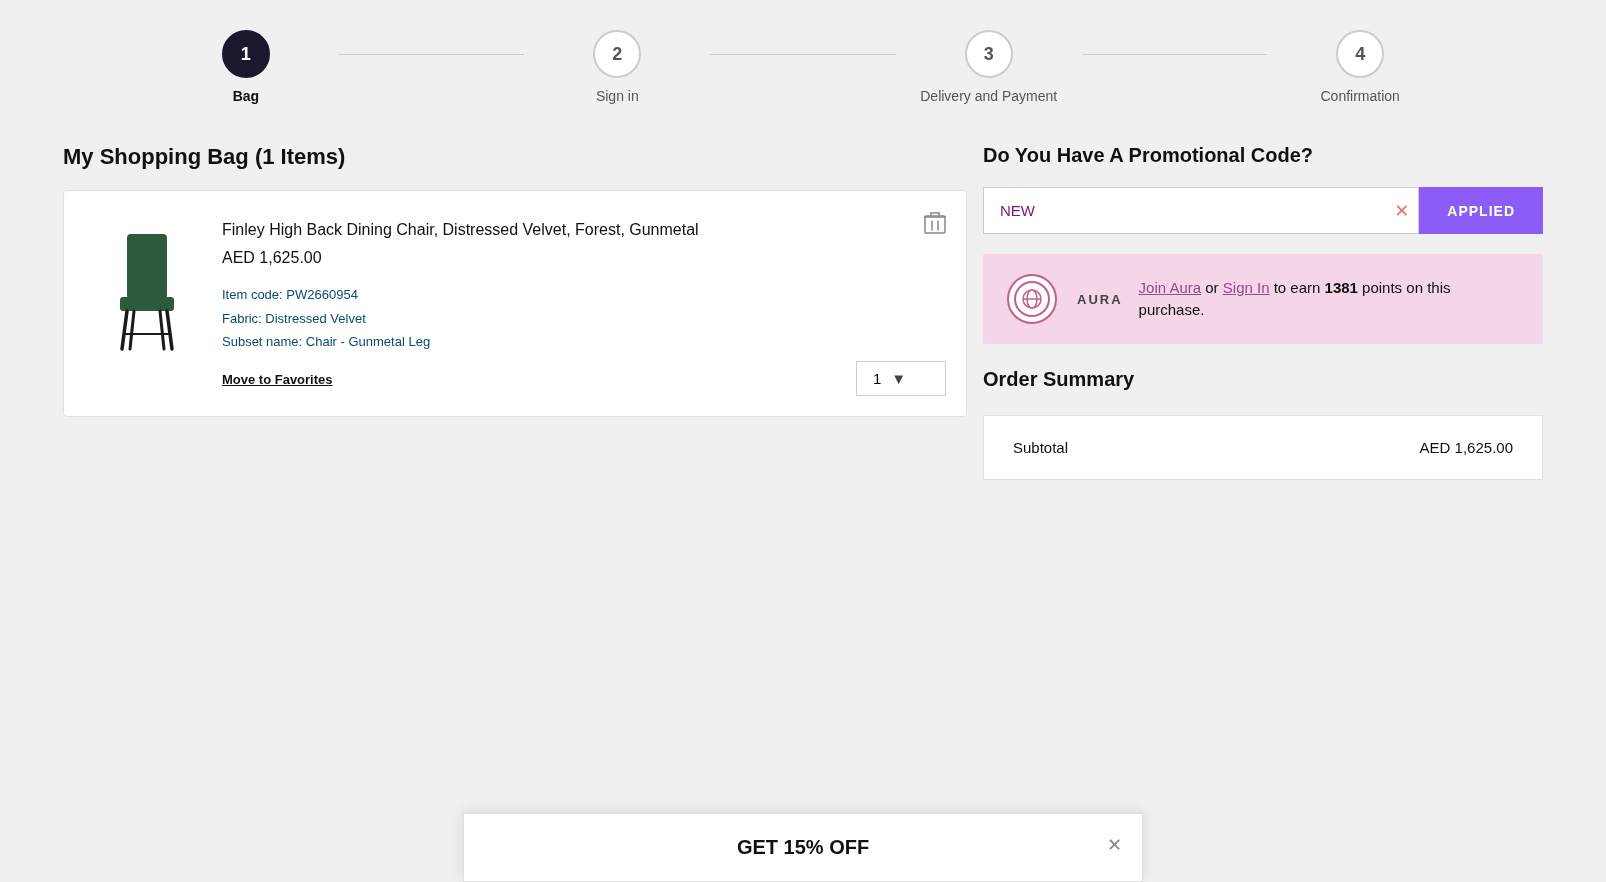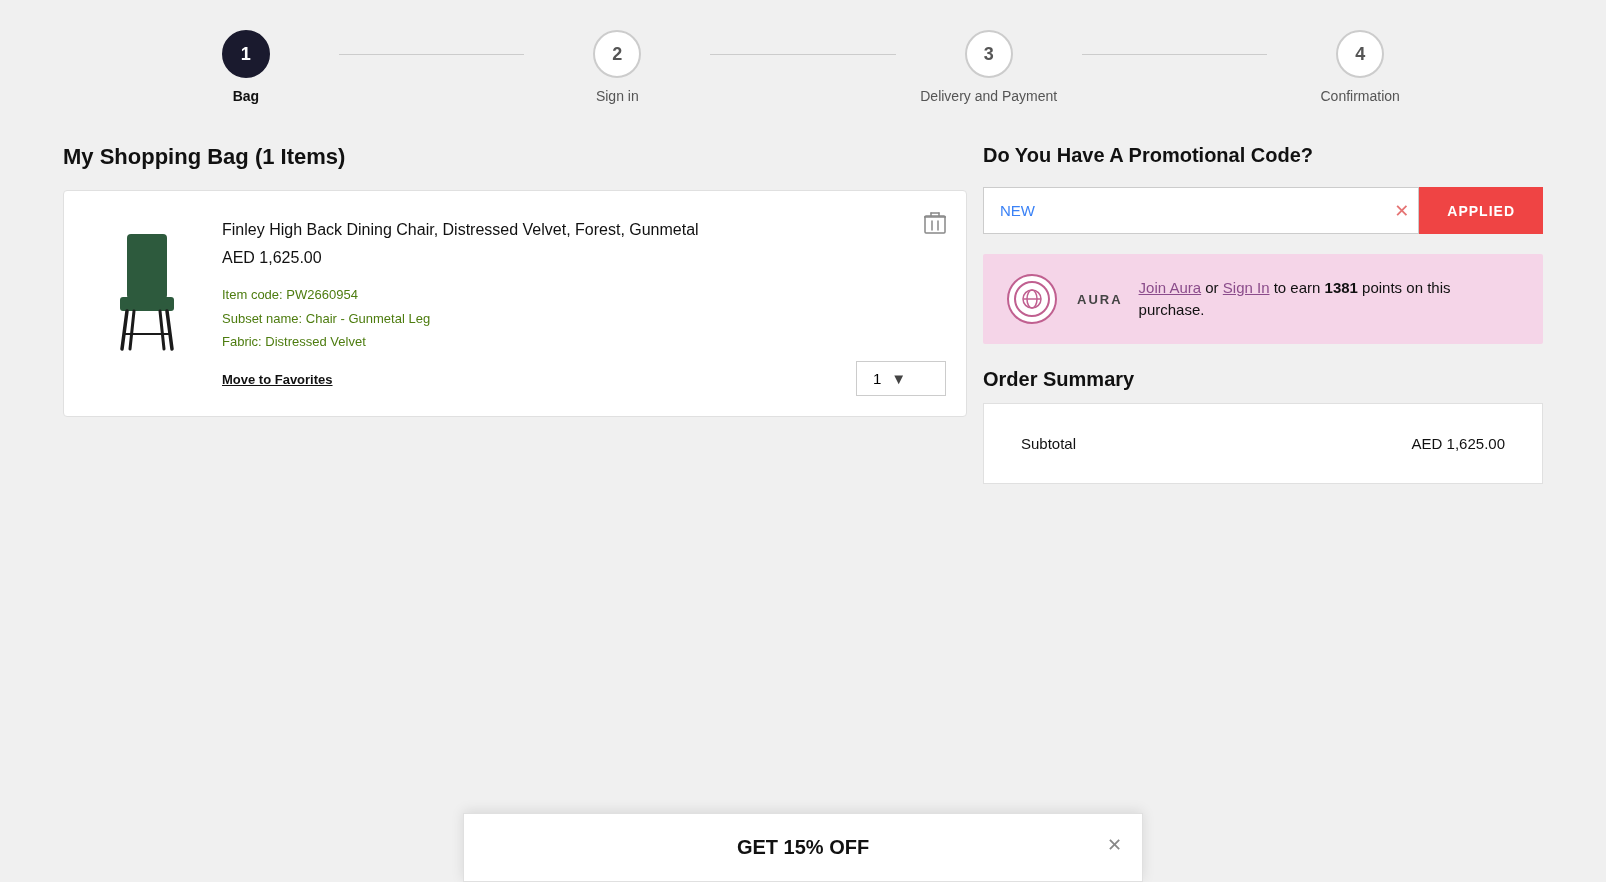--- a/index.html
+++ b/index.html
@@ -125,21 +125,21 @@
       margin-bottom: 8px;
       line-height: 1.4;
     }
     .product-price {
       font-size: 16px;
       color: #111;
       margin-bottom: 16px;
     }
     .product-meta {
       font-size: 13px;
-      color: #4d7c0f;
+      color: #0c4a6e;
       line-height: 1.8;
       margin-bottom: 16px;
     }
     .move-to-fav {
       font-size: 13px;
       color: #111;
       text-decoration: underline;
       cursor: pointer;
       display: inline-block;
       font-weight: bold;
@@ -198,26 +198,26 @@
     }
     .promo-input-wrapper {
       position: relative;
       flex: 1;
     }
     .promo-input-wrapper input {
       width: 100%;
       border: 1px solid #ccc;
       padding: 14px 40px 14px 16px;
       font-size: 15px;
-      color: #3b82f6;
+      color: #701a75;
       background: white;
       outline: none;
     }
     .applied-btn {
-      background: #ef4444;
+      background: #8b5cf6;
       color: white;
       border: none;
       padding: 14px 28px;
       font-size: 14px;
       font-weight: bold;
       letter-spacing: 1px;
       cursor: pointer;
       white-space: nowrap;
     }
 
@@ -270,26 +270,26 @@
       color: #444;
       letter-spacing: 2px;
       margin-left: 4px;
     }
 
     
     .order-summary-title {
       font-size: 20px;
       font-weight: bold;
       color: #111;
-      margin-bottom: 12px;
+      margin-bottom: 24px;
     }
     .order-summary-box {
       background: white;
       border: 1px solid #e0e0e0;
-      padding: 13px;
+      padding: 5px;
     }
     .summary-row {
       display: flex;
       justify-content: space-between;
       align-items: center;
       padding: 18px 24px;
       border-bottom: 1px solid #f0f0f0;
     }
     .summary-row:last-child {
       border-bottom: none;
@@ -436,22 +436,22 @@
 
           <line x1="22" y1="105" x2="68" y2="105" stroke="#1a1a1a" stroke-width="2"></line>
         </svg>
       </div>
 
       <div class="product-details">
         <div class="product-name">Finley High Back Dining Chair, Distressed Velvet, Forest, Gunmetal</div>
         <div class="product-price">AED  1,625.00</div>
         <div class="product-meta">
           <div>Item code: PW2660954</div>
+          <div>Fabric: Distressed Velvet</div>
           <div>Subset name: Chair - Gunmetal Leg</div>
-          <div>Fabric: Distressed Velvet</div>
         </div>
         <span class="move-to-fav">Move to Favorites</span>
       </div>
 
       <div class="delete-icon">
         <svg width="22" height="24" viewBox="0 0 22 24" fill="none" xmlns="http://www.w3.org/2000/svg">
           <rect x="1" y="5" width="20" height="17" rx="1" stroke="#888" stroke-width="1.5" fill="none"></rect>
           <line x1="7" y1="5" x2="7" y2="2" stroke="#888" stroke-width="1.5" stroke-linecap="round"></line>
           <line x1="15" y1="5" x2="15" y2="2" stroke="#888" stroke-width="1.5" stroke-linecap="round"></line>
           <line x1="7" y1="2" x2="15" y2="2" stroke="#888" stroke-width="1.5" stroke-linecap="round"></line>

